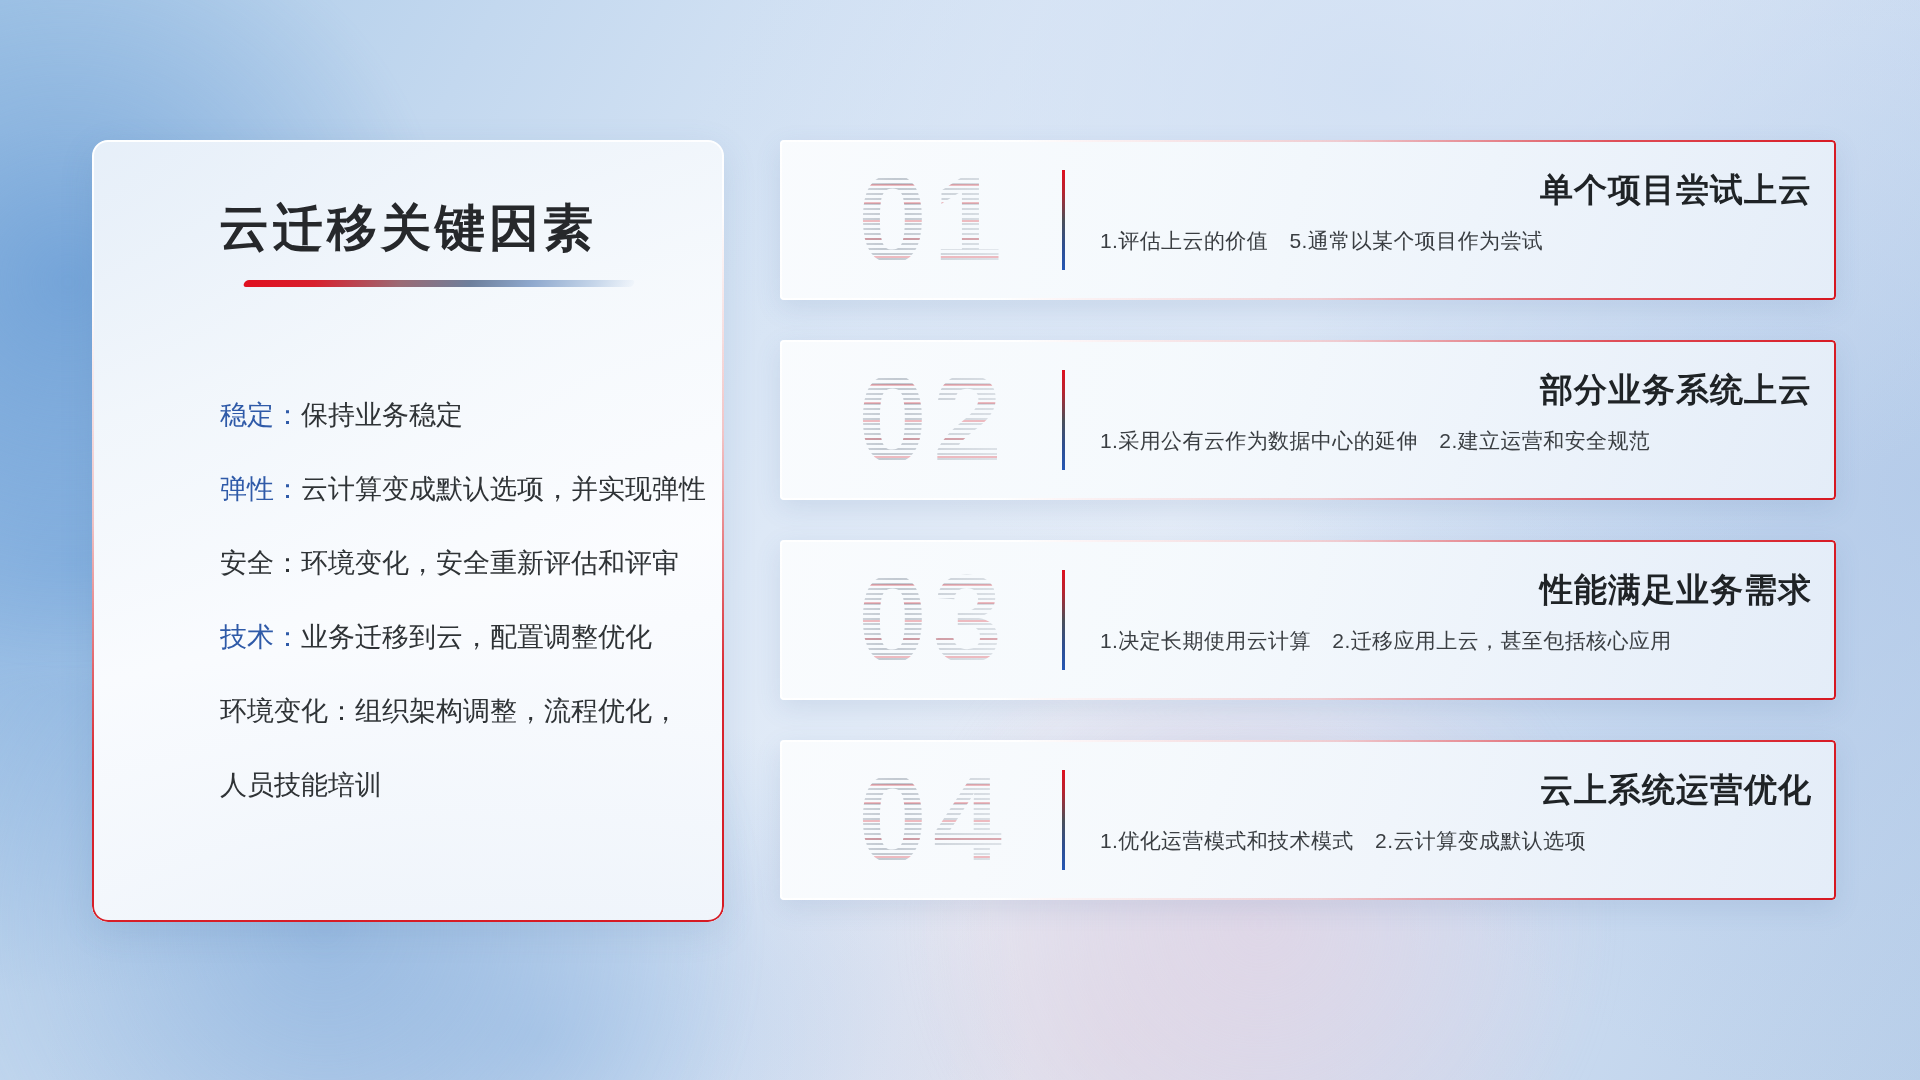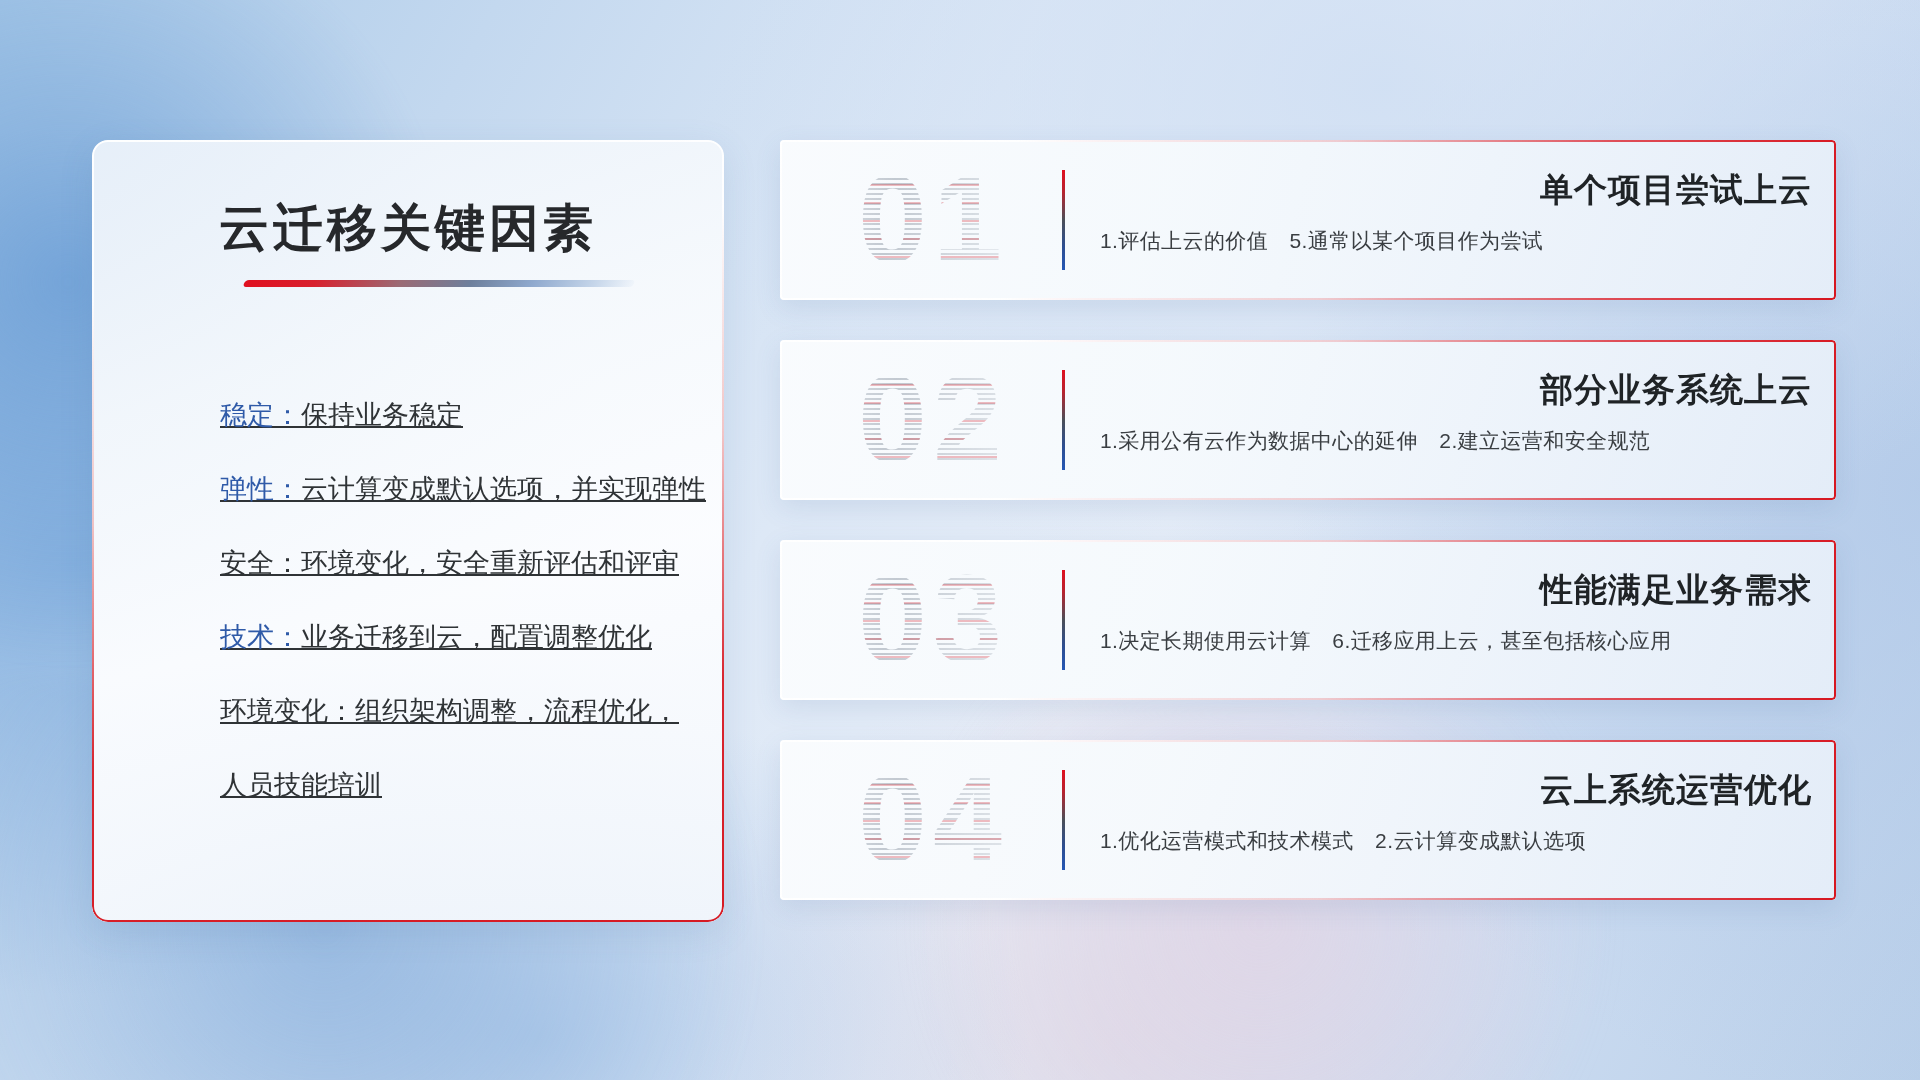--- a/index.html
+++ b/index.html
@@ -122,21 +122,20 @@
     position: absolute;
     left: 128px;
     top: 238px;
     right: 36px;
   }
   .factor-row {
     font-size: 27px;
     line-height: 74px;
     color: #2f3336;
     white-space: nowrap;
-    text-decoration: underline;
   }
   .factor-row.wrapped {
     white-space: normal;
     max-width: 545px;
   }
   .factor-label { color: #2f5aa8; }
   .factor-label.dark { color: #2f3336; }
 
   
   .cards {
@@ -332,21 +331,21 @@
         <div class="card-desc">1.采用公有云作为数据中心的延伸　2.建立运营和安全规范</div>
       </div>
     </div>
 
     <div class="card">
       <div class="card-number">03</div>
       <div class="card-number-accent">03</div>
       <div class="card-divider"></div>
       <div class="card-body">
         <div class="card-title">性能满足业务需求</div>
-        <div class="card-desc">1.决定长期使用云计算　6.迁移应用上云，甚至包括核心应用</div>
+        <div class="card-desc">1.决定长期使用云计算　2.迁移应用上云，甚至包括核心应用</div>
       </div>
     </div>
 
     <div class="card">
       <div class="card-number">04</div>
       <div class="card-number-accent">04</div>
       <div class="card-divider"></div>
       <div class="card-body">
         <div class="card-title">云上系统运营优化</div>
         <div class="card-desc">1.优化运营模式和技术模式　2.云计算变成默认选项</div>

